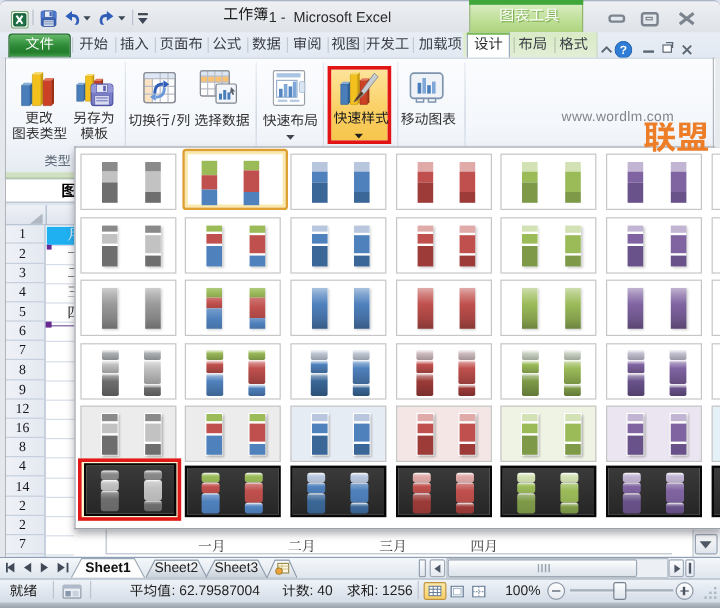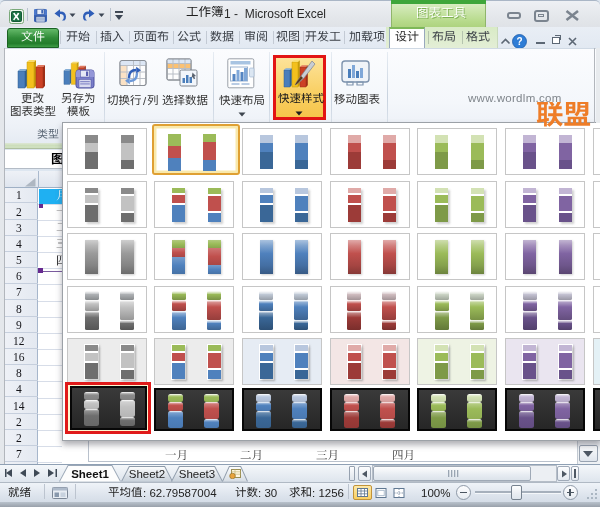--- a/index.html
+++ b/index.html
@@ -1001,21 +1001,21 @@
         <path transform="translate(23.0,9.20) scale(0.01150)" d="M599 -840C596 -810 591 -774 586 -738H329V-671H574C568 -637 562 -605 555 -578H382V-14H286V51H958V-14H869V-578H623C631 -605 639 -637 646 -671H928V-738H661L679 -835ZM450 -14V-97H799V-14ZM450 -379H799V-293H450ZM450 -435V-519H799V-435ZM450 -239H799V-152H450ZM264 -839C211 -687 124 -538 32 -440C45 -422 66 -383 74 -366C103 -398 132 -435 159 -475V80H229V-589C269 -661 304 -739 333 -817Z"></path>
       </svg>
     </div>
     <div style="position:absolute;left:143px;top:486.5px;font-size:11.5px;color:#222;">: 62.79587004</div>
     <div style="position:absolute;left:235px;top:487px;">
       <svg class="cjk" width="23" height="12" viewBox="0 0 23 12" fill="#222">
         <path transform="translate(0.0,9.20) scale(0.01150)" d="M137 -775C193 -728 263 -660 295 -617L346 -673C312 -714 241 -778 186 -823ZM46 -526V-452H205V-93C205 -50 174 -20 155 -8C169 7 189 41 196 61C212 40 240 18 429 -116C421 -130 409 -162 404 -182L281 -98V-526ZM626 -837V-508H372V-431H626V80H705V-431H959V-508H705V-837Z"></path>
         <path transform="translate(11.5,9.20) scale(0.01150)" d="M443 -821C425 -782 393 -723 368 -688L417 -664C443 -697 477 -747 506 -793ZM88 -793C114 -751 141 -696 150 -661L207 -686C198 -722 171 -776 143 -815ZM410 -260C387 -208 355 -164 317 -126C279 -145 240 -164 203 -180C217 -204 233 -231 247 -260ZM110 -153C159 -134 214 -109 264 -83C200 -37 123 -5 41 14C54 28 70 54 77 72C169 47 254 8 326 -50C359 -30 389 -11 412 6L460 -43C437 -59 408 -77 375 -95C428 -152 470 -222 495 -309L454 -326L442 -323H278L300 -375L233 -387C226 -367 216 -345 206 -323H70V-260H175C154 -220 131 -183 110 -153ZM257 -841V-654H50V-592H234C186 -527 109 -465 39 -435C54 -421 71 -395 80 -378C141 -411 207 -467 257 -526V-404H327V-540C375 -505 436 -458 461 -435L503 -489C479 -506 391 -562 342 -592H531V-654H327V-841ZM629 -832C604 -656 559 -488 481 -383C497 -373 526 -349 538 -337C564 -374 586 -418 606 -467C628 -369 657 -278 694 -199C638 -104 560 -31 451 22C465 37 486 67 493 83C595 28 672 -41 731 -129C781 -44 843 24 921 71C933 52 955 26 972 12C888 -33 822 -106 771 -198C824 -301 858 -426 880 -576H948V-646H663C677 -702 689 -761 698 -821ZM809 -576C793 -461 769 -361 733 -276C695 -366 667 -468 648 -576Z"></path>
       </svg>
     </div>
-    <div style="position:absolute;left:258px;top:486.5px;font-size:11.5px;color:#222;">: 30</div>
+    <div style="position:absolute;left:258px;top:486.5px;font-size:11.5px;color:#222;">: 40</div>
     <div style="position:absolute;left:289px;top:487px;">
       <svg class="cjk" width="23" height="12" viewBox="0 0 23 12" fill="#222">
         <path transform="translate(0.0,9.20) scale(0.01150)" d="M117 -501C180 -444 252 -363 283 -309L344 -354C311 -408 237 -485 174 -540ZM43 -89 90 -21C193 -80 330 -162 460 -242V-22C460 -2 453 3 434 4C414 4 349 5 280 2C292 25 303 60 308 82C396 82 456 80 490 67C523 54 537 31 537 -22V-420C623 -235 749 -82 912 -4C924 -24 949 -54 967 -69C858 -116 763 -198 687 -299C753 -356 835 -437 896 -508L832 -554C786 -492 711 -412 648 -355C602 -426 565 -505 537 -586V-599H939V-672H816L859 -721C818 -754 737 -802 674 -834L629 -786C690 -755 765 -707 806 -672H537V-838H460V-672H65V-599H460V-320C308 -233 145 -141 43 -89Z"></path>
         <path transform="translate(11.5,9.20) scale(0.01150)" d="M531 -747V35H604V-47H827V28H903V-747ZM604 -119V-675H827V-119ZM439 -831C351 -795 193 -765 60 -747C68 -730 78 -704 81 -687C134 -693 191 -701 247 -711V-544H50V-474H228C182 -348 102 -211 26 -134C39 -115 58 -86 67 -64C132 -133 198 -248 247 -366V78H321V-363C364 -306 420 -230 443 -192L489 -254C465 -285 358 -411 321 -449V-474H496V-544H321V-726C384 -739 442 -754 489 -772Z"></path>
       </svg>
     </div>
     <div style="position:absolute;left:312px;top:486.5px;font-size:11.5px;color:#222;">: 1256</div>
     <div style="position:absolute;left:348px;top:484px;width:1px;height:15px;background:#bcc4cf;"></div>
     <div style="position:absolute;left:353px;top:484.5px;width:19px;height:15px;background:linear-gradient(#fde9a9,#f9cf62);border:1px solid #c29339;border-radius:2px;"></div>
     <svg style="position:absolute;left:357px;top:487.5px" width="11" height="9">

